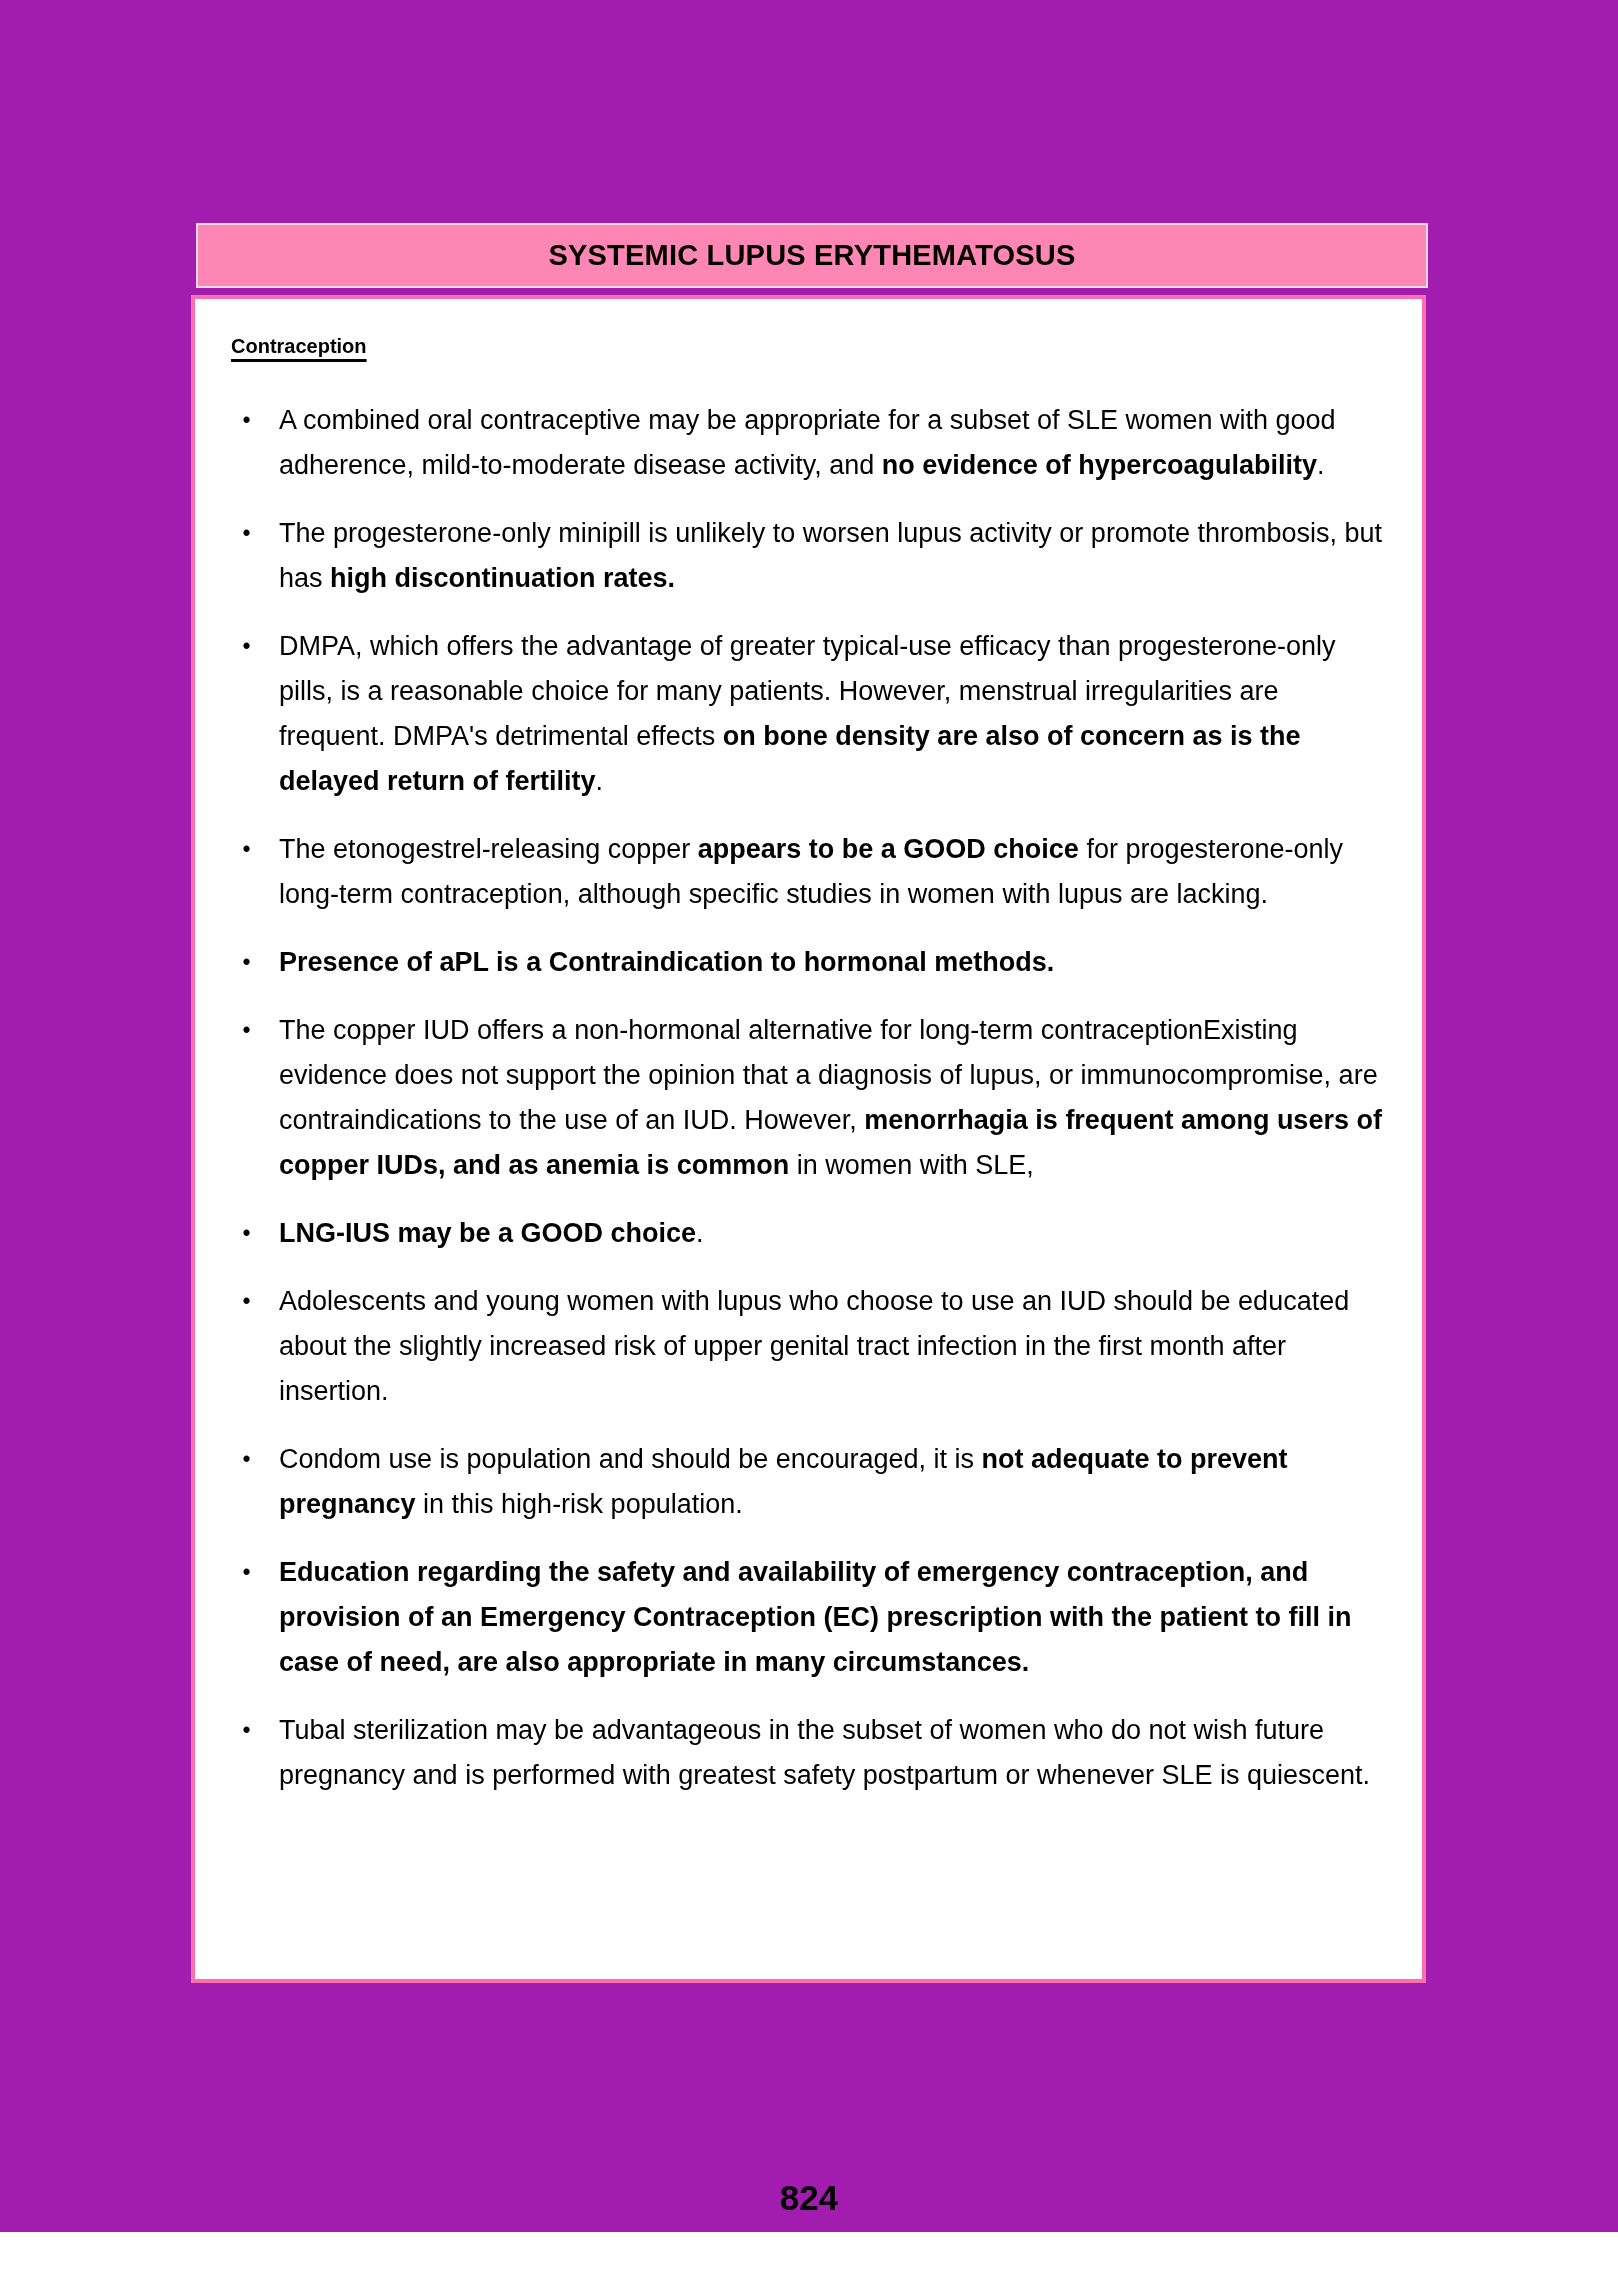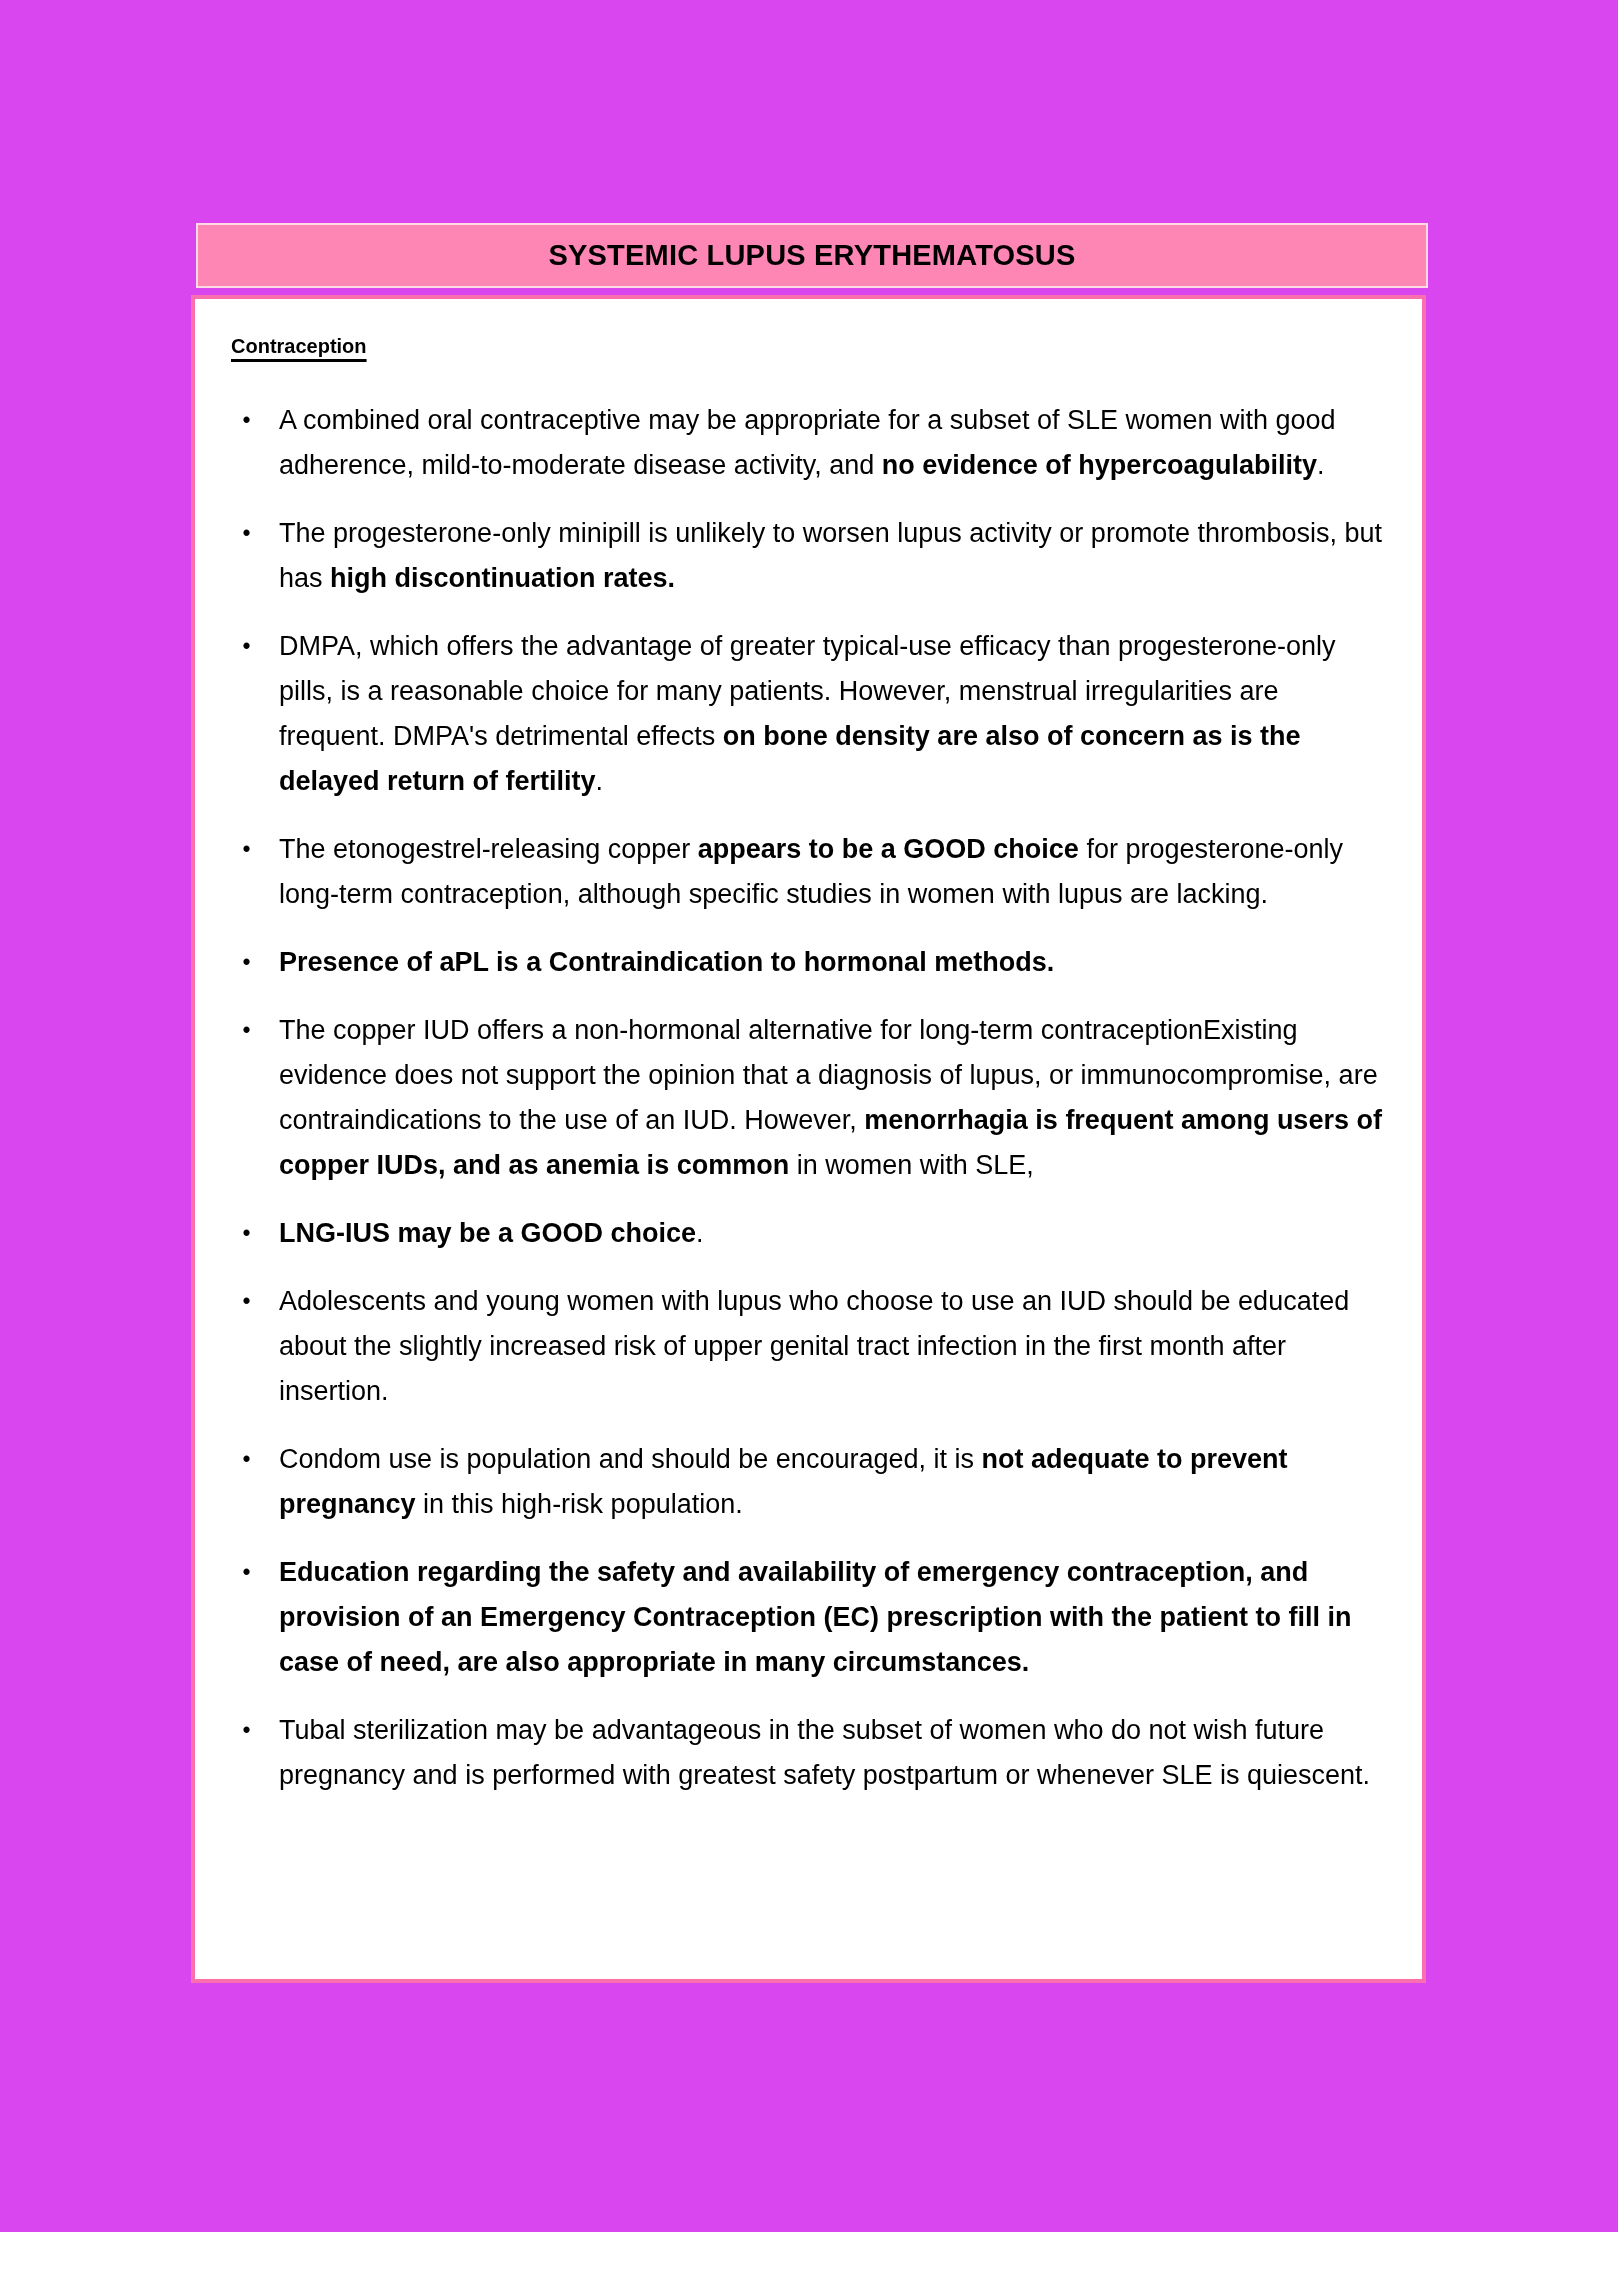--- a/index.html
+++ b/index.html
@@ -4,21 +4,21 @@
 <style>
   html, body {
     margin: 0;
     padding: 0;
     background: #ffffff;
   }
   .page {
     position: relative;
     width: 1618px;
     height: 2232px;
-    background: #d946ef;
+    background: #a21caf;
     font-family: "Liberation Sans", sans-serif;
     color: #000000;
   }
   .title-banner {
     position: absolute;
     left: 196px;
     top: 223px;
     width: 1228px;
     height: 61px;
     background: var(--banner-pink, #fd86b4);
@@ -149,15 +149,16 @@
             <div class="txt"><span class="em">Education regarding the safety and availability of emergency contraception, and provision of an Emergency Contraception (EC) prescription with the patient to fill in case of need, are also appropriate in many circumstances.</span></div>
           </div>
           <div class="block bullet">
             <span class="marker">•</span>
             <div class="txt"><span>Tubal sterilization may be advantageous in the subset of women who do not wish future pregnancy and is performed with greatest safety postpartum or whenever SLE is quiescent.</span></div>
           </div>
         </div>
     </div>
   </div>
 
+  <div class="page-number">824</div>
 
 </div>
 
 
 </body></html>

